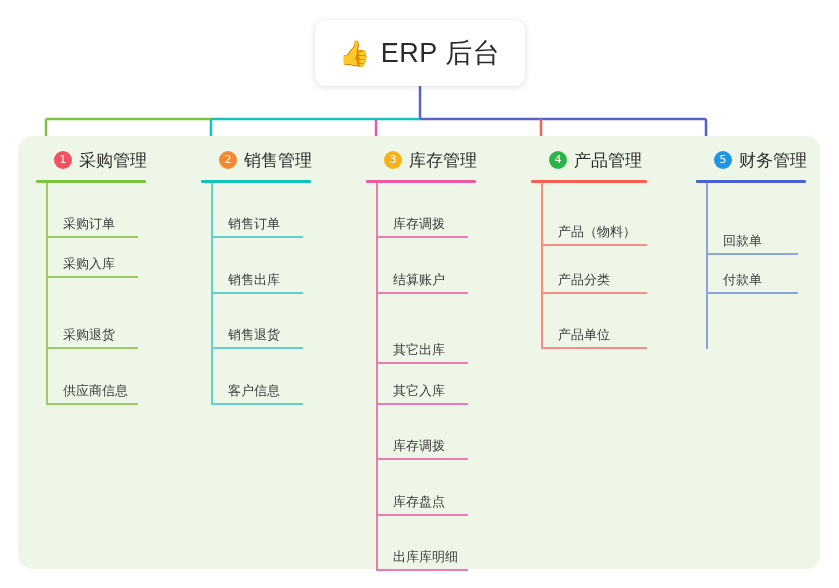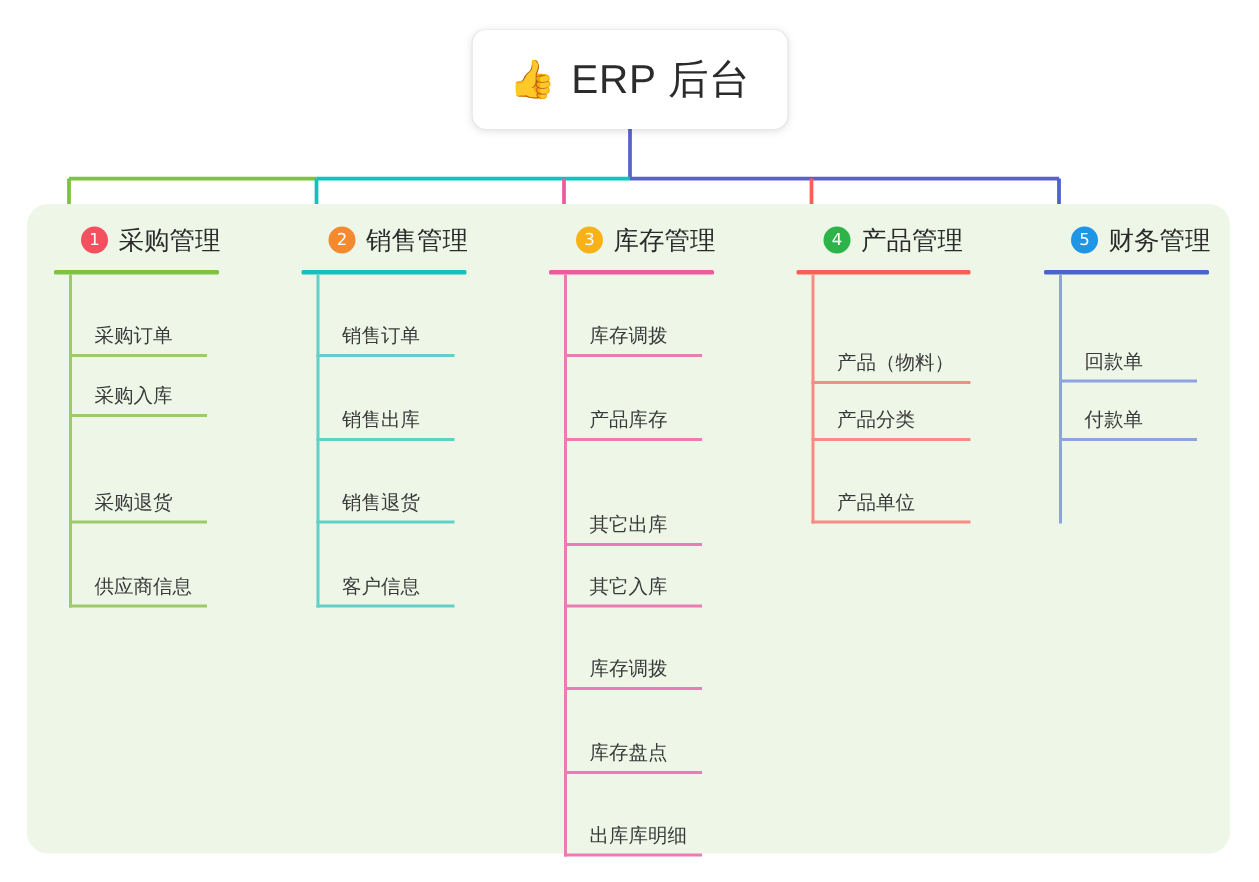--- a/index.html
+++ b/index.html
@@ -217,21 +217,21 @@
           <span class="col-title">库存管理</span>
         </div>
         <div class="col-rule" style="width: 110px; background: rgb(236, 91, 160);"></div>
         <div class="leaves" style="height: 388.5px; margin-left: 10px;">
           <div class="spine" style="height: 388px; background: rgb(236, 123, 180);"></div>
           <div class="leaf" style="top: 0px; width: 92px; height: 55px;">
             <span class="leaf-label">库存调拨</span>
             <div class="leaf-rule" style="width: 92px; background: rgb(236, 123, 180);"></div>
           </div>
           <div class="leaf" style="top: 55.5px; width: 92px; height: 55px;">
-            <span class="leaf-label">产品库存</span>
+            <span class="leaf-label">结算账户</span>
             <div class="leaf-rule" style="width: 92px; background: rgb(236, 123, 180);"></div>
           </div>
           <div class="leaf" style="top: 126px; width: 92px; height: 55px;">
             <span class="leaf-label">其它出库</span>
             <div class="leaf-rule" style="width: 92px; background: rgb(236, 123, 180);"></div>
           </div>
           <div class="leaf" style="top: 166.5px; width: 92px; height: 55px;">
             <span class="leaf-label">其它入库</span>
             <div class="leaf-rule" style="width: 92px; background: rgb(236, 123, 180);"></div>
           </div>
@@ -250,21 +250,21 @@
         </div>
       </div>
       <div class="column" style="left: 531px; top: 146px;">
         <div class="col-header">
           <span class="badge" style="background: rgb(44, 179, 74);">4</span>
           <span class="col-title">产品管理</span>
         </div>
         <div class="col-rule" style="width: 116px; background: rgb(250, 95, 84);"></div>
         <div class="leaves" style="height: 166.5px; margin-left: 10px;">
           <div class="spine" style="height: 166px; background: rgb(247, 140, 132);"></div>
-          <div class="leaf" style="top: 0px; width: 106px; height: 73px; padding-left: 21px;">
+          <div class="leaf" style="top: 0px; width: 106px; height: 63px; padding-left: 21px;">
             <span class="leaf-label">产品（物料）</span>
             <div class="leaf-rule" style="width: 106px; background: rgb(247, 140, 132);"></div>
           </div>
           <div class="leaf" style="top: 55.5px; width: 106px; height: 55px;">
             <span class="leaf-label">产品分类</span>
             <div class="leaf-rule" style="width: 106px; background: rgb(247, 140, 132);"></div>
           </div>
           <div class="leaf" style="top: 111px; width: 106px; height: 55px;">
             <span class="leaf-label">产品单位</span>
             <div class="leaf-rule" style="width: 106px; background: rgb(247, 140, 132);"></div>

